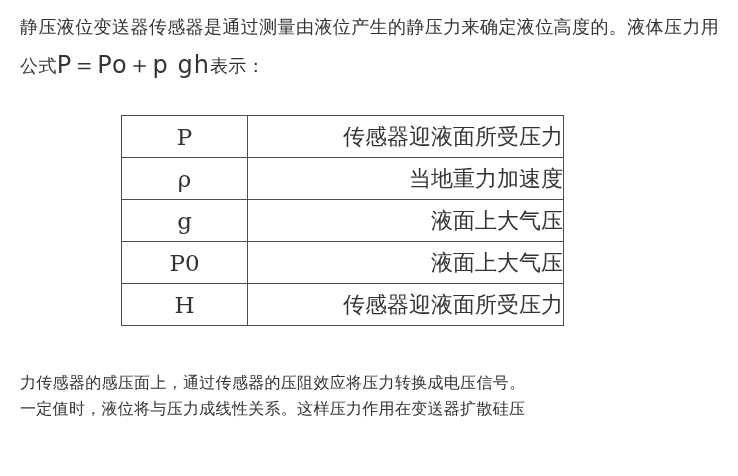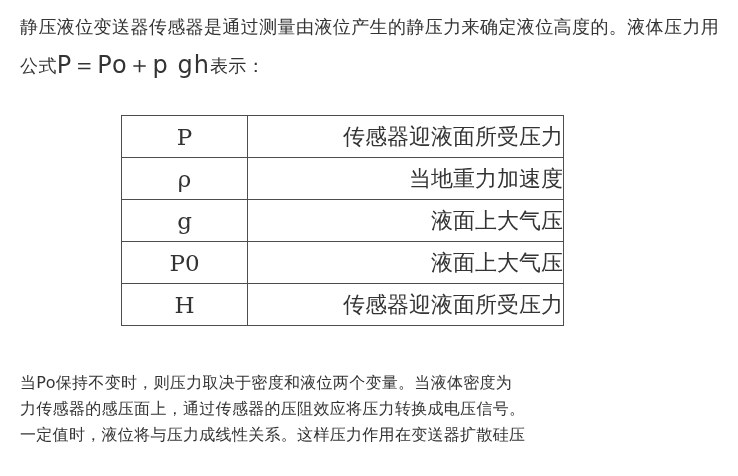--- a/index.html
+++ b/index.html
@@ -117,18 +117,17 @@
         </tr>
         <tr>
           <td class="sym">H</td>
           <td class="desc">传感器迎液面所受压力</td>
         </tr>
       </tbody>
     </table>
   </div>
 
   <div class="outro">
-    <p>当Po保持不变时，则压力取决于密度和液位两个变量。当液体密度为</p>
     <p>力传感器的感压面上，通过传感器的压阻效应将压力转换成电压信号。</p>
     <p>一定值时，液位将与压力成线性关系。这样压力作用在变送器扩散硅压</p>
   </div>
 
 </div>
 
 </body></html>

